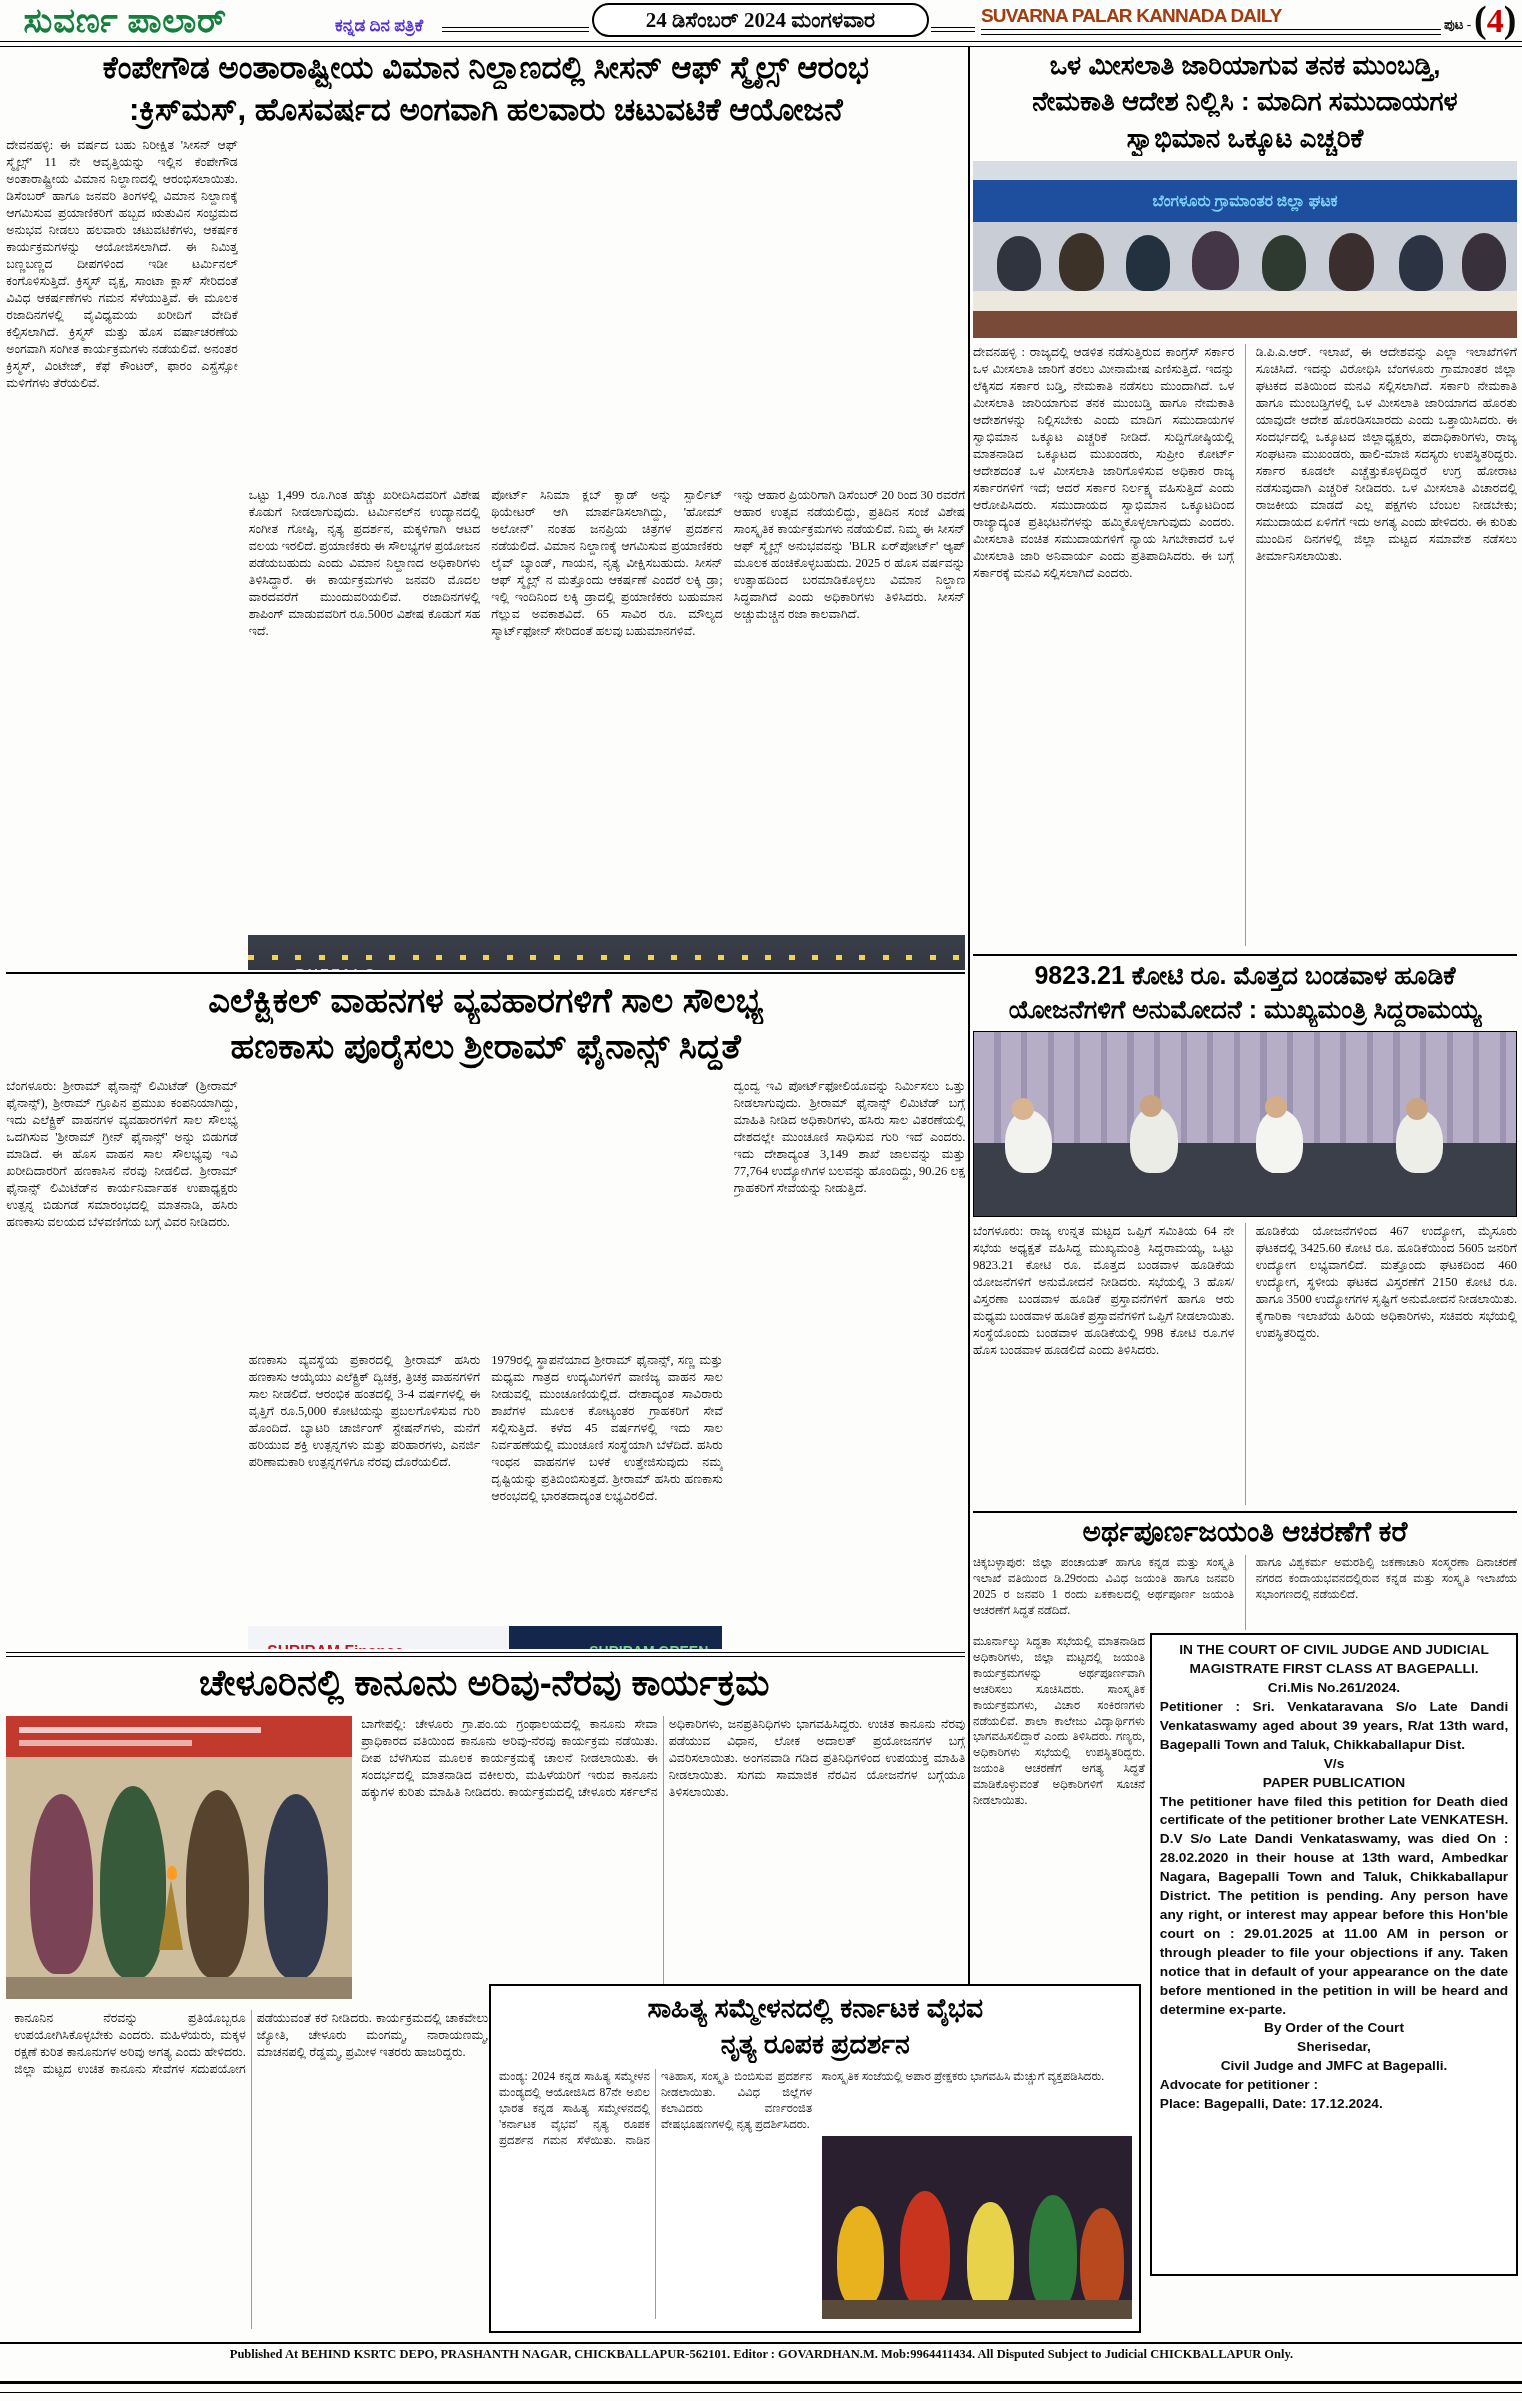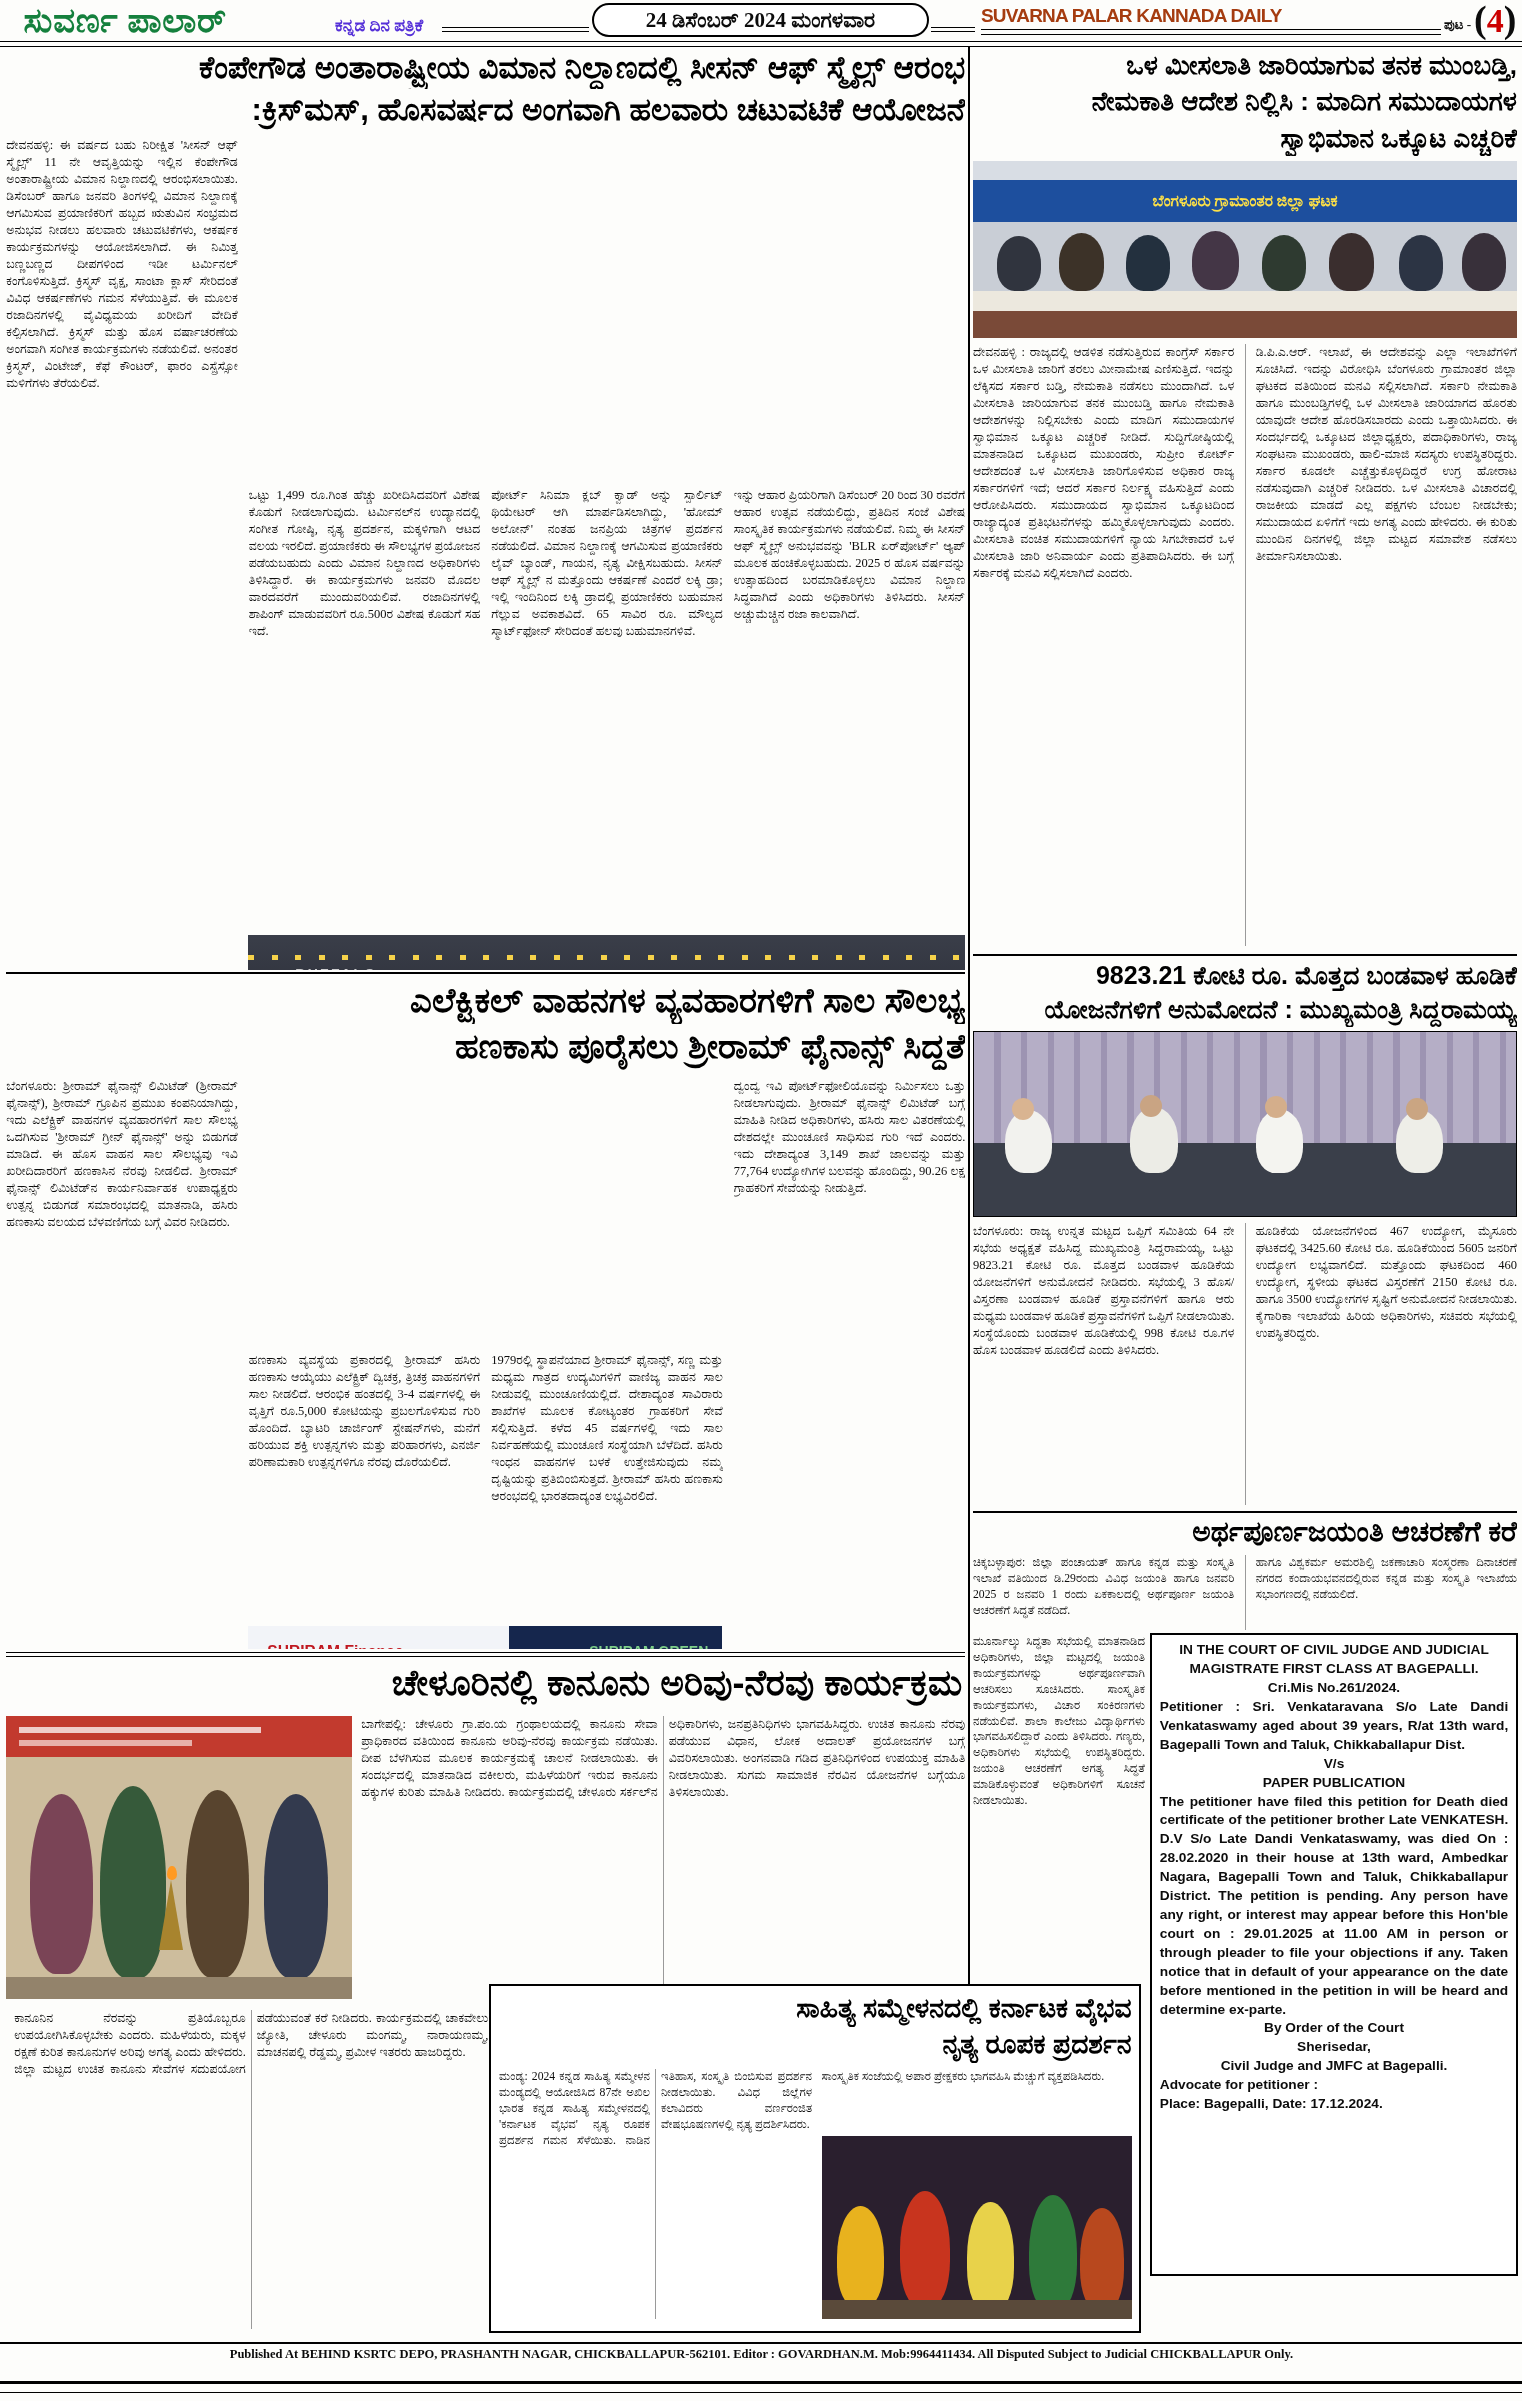--- a/index.html
+++ b/index.html
@@ -1,19 +1,19 @@
 <!DOCTYPE html>
 <html style="font-size:12.5px"><head>
 <meta charset="utf-8">
 <style>
   html,body{margin:0;padding:0;background:#888;}
   .page{position:relative;width:1523px;height:2401px;background:#fdfdfb;margin:0 auto;
         font-family:"Liberation Serif",serif;color:#0c0c0c;overflow:hidden;}
   .abs{position:absolute;}
-  .hl{font-family:"Liberation Sans",sans-serif;font-weight:bold;text-align:right;
+  .hl{font-family:"Liberation Sans",sans-serif;font-weight:bold;text-align:center;
       white-space:nowrap;overflow:hidden;color:#000;}
   .bodytxt{font-size:12.5px;line-height:1.36;text-align:justify;overflow:hidden;}
   .cols{display:flex;gap:11px;}
   .col{flex:1 1 0;overflow:hidden;}
   .col + .col{border-left:0.8px solid #9a9a9a;padding-left:9.4px;}
   .nocolrule .col + .col{border-left:none;padding-left:0;}
   .dblrule{border-top:1.6px solid #000;border-bottom:1.6px solid #000;height:3.9px;}
   .dblrule-thin{border-top:0.8px solid #000;border-bottom:0.8px solid #000;height:3.1px;}
   .hrule{background:#000;}
   .vrule{background:#000;}
@@ -146,21 +146,21 @@
       </div>
     </div>
   </div>
 
   <div class="abs" style="left:973px;top:47px;width:544px;height:906px;overflow:hidden;">
     <div class="hl" style="font-size:26px;line-height:1.4;">ಒಳ ಮೀಸಲಾತಿ ಜಾರಿಯಾಗುವ ತನಕ ಮುಂಬಡ್ತಿ,</div>
     <div class="hl" style="font-size:26px;line-height:1.4;">ನೇಮಕಾತಿ ಆದೇಶ ನಿಲ್ಲಿಸಿ : ಮಾದಿಗ ಸಮುದಾಯಗಳ</div>
     <div class="hl" style="font-size:26px;line-height:1.4;">ಸ್ವಾಭಿಮಾನ ಒಕ್ಕೂಟ ಎಚ್ಚರಿಕೆ</div>
     <div class="photo" style="width:544px;height:177px;margin-top:4.7px;background:#c9ced6;">
       <div class="abs" style="left:0;top:0;width:100%;height:19px;background:#d8dde4;"></div>
-      <div class="abs" style="left:0;top:19px;width:100%;height:42px;background:#1d4f9e;display:flex;align-items:center;justify-content:center;color:#fde047;font-weight:bold;font-size:15.6px;white-space:nowrap;overflow:hidden;">ಬೆಂಗಳೂರು ಗ್ರಾಮಾಂತರ ಜಿಲ್ಲಾ ಘಟಕ</div>
+      <div class="abs" style="left:0;top:19px;width:100%;height:42px;background:#1d4f9e;display:flex;align-items:center;justify-content:center;color:#7dd3fc;font-weight:bold;font-size:15.6px;white-space:nowrap;overflow:hidden;">ಬೆಂಗಳೂರು ಗ್ರಾಮಾಂತರ ಜಿಲ್ಲಾ ಘಟಕ</div>
       <div class="fig" style="left:23.5px;top:75px;width:44px;height:55px;background:#30343e;"></div>
       <div class="fig" style="left:86px;top:72px;width:45px;height:58px;background:#3c3228;"></div>
       <div class="fig" style="left:153px;top:74px;width:44px;height:56px;background:#23303e;"></div>
       <div class="fig" style="left:219px;top:70px;width:47px;height:59px;background:#443646;"></div>
       <div class="fig" style="left:289px;top:74px;width:44px;height:56px;background:#2e3a30;"></div>
       <div class="fig" style="left:356px;top:72px;width:45px;height:58px;background:#3a2e2e;"></div>
       <div class="fig" style="left:426px;top:74px;width:44px;height:56px;background:#2c3444;"></div>
       <div class="fig" style="left:489px;top:72px;width:44px;height:58px;background:#38303a;"></div>
       <div class="abs" style="left:0;top:130px;width:100%;height:20.3px;background:#ece8de;"></div>
       <div class="abs" style="left:0;bottom:0;width:100%;height:26.6px;background:#7a4a38;"></div>

